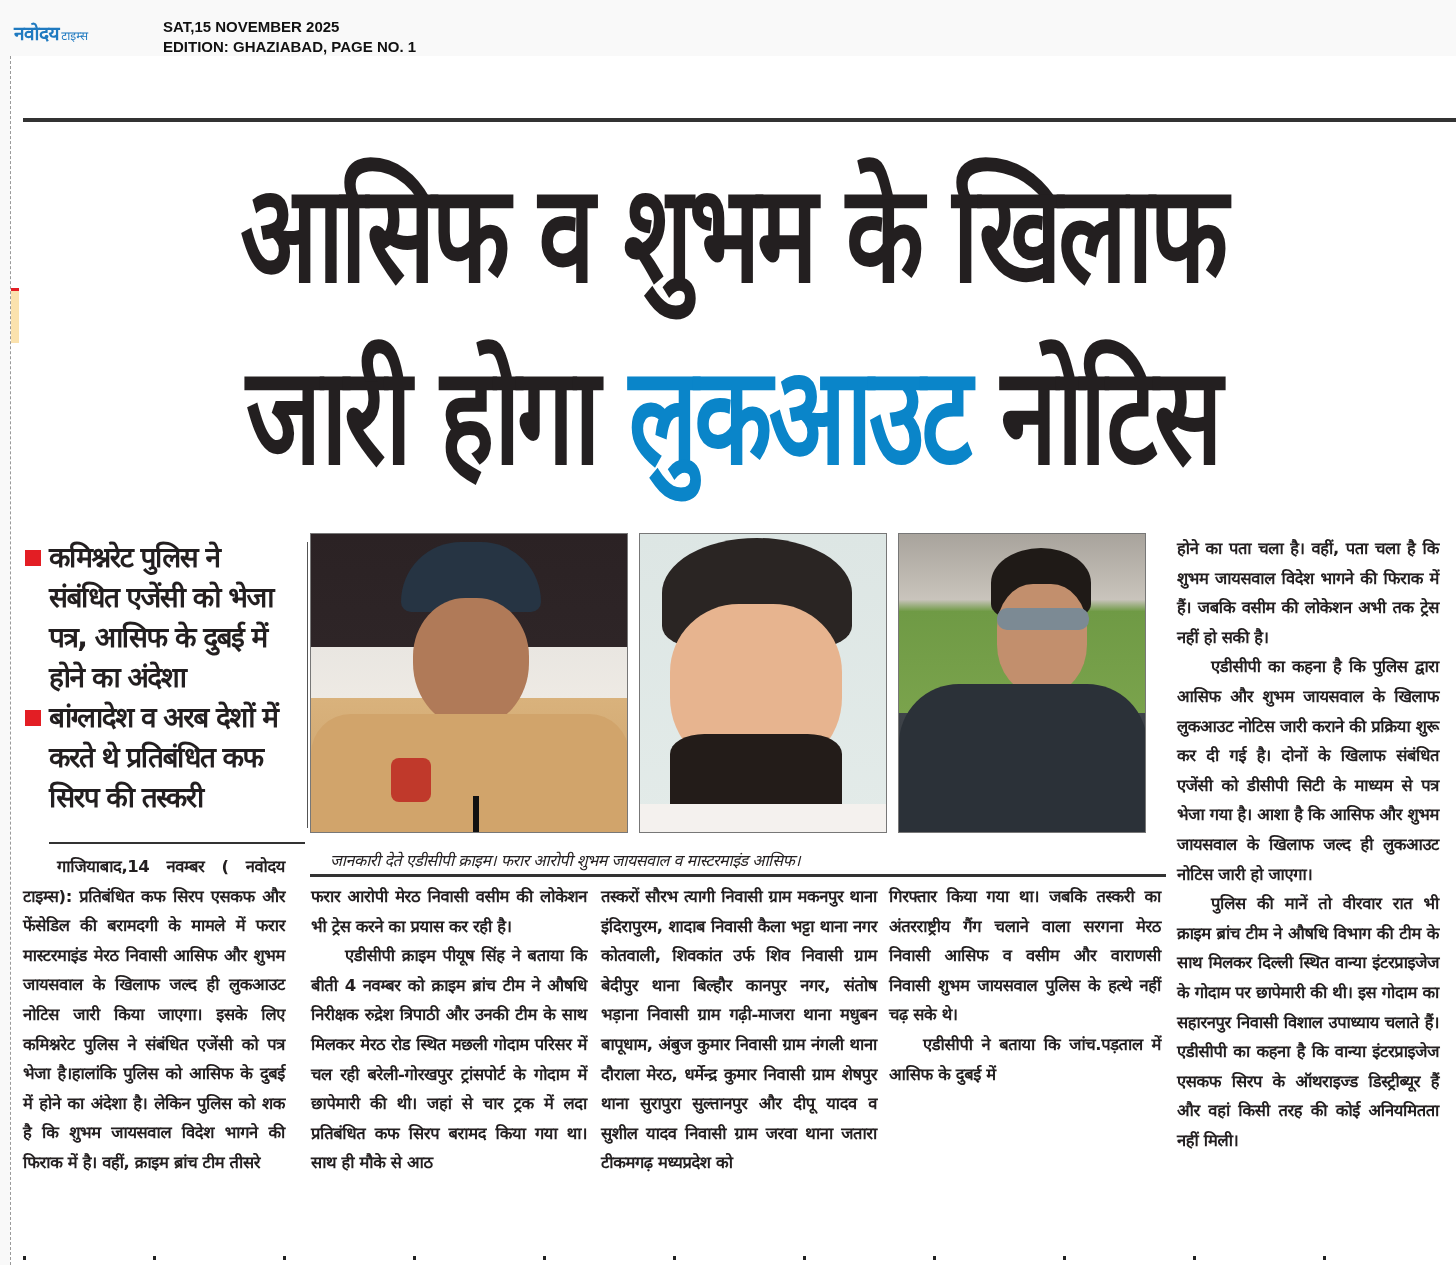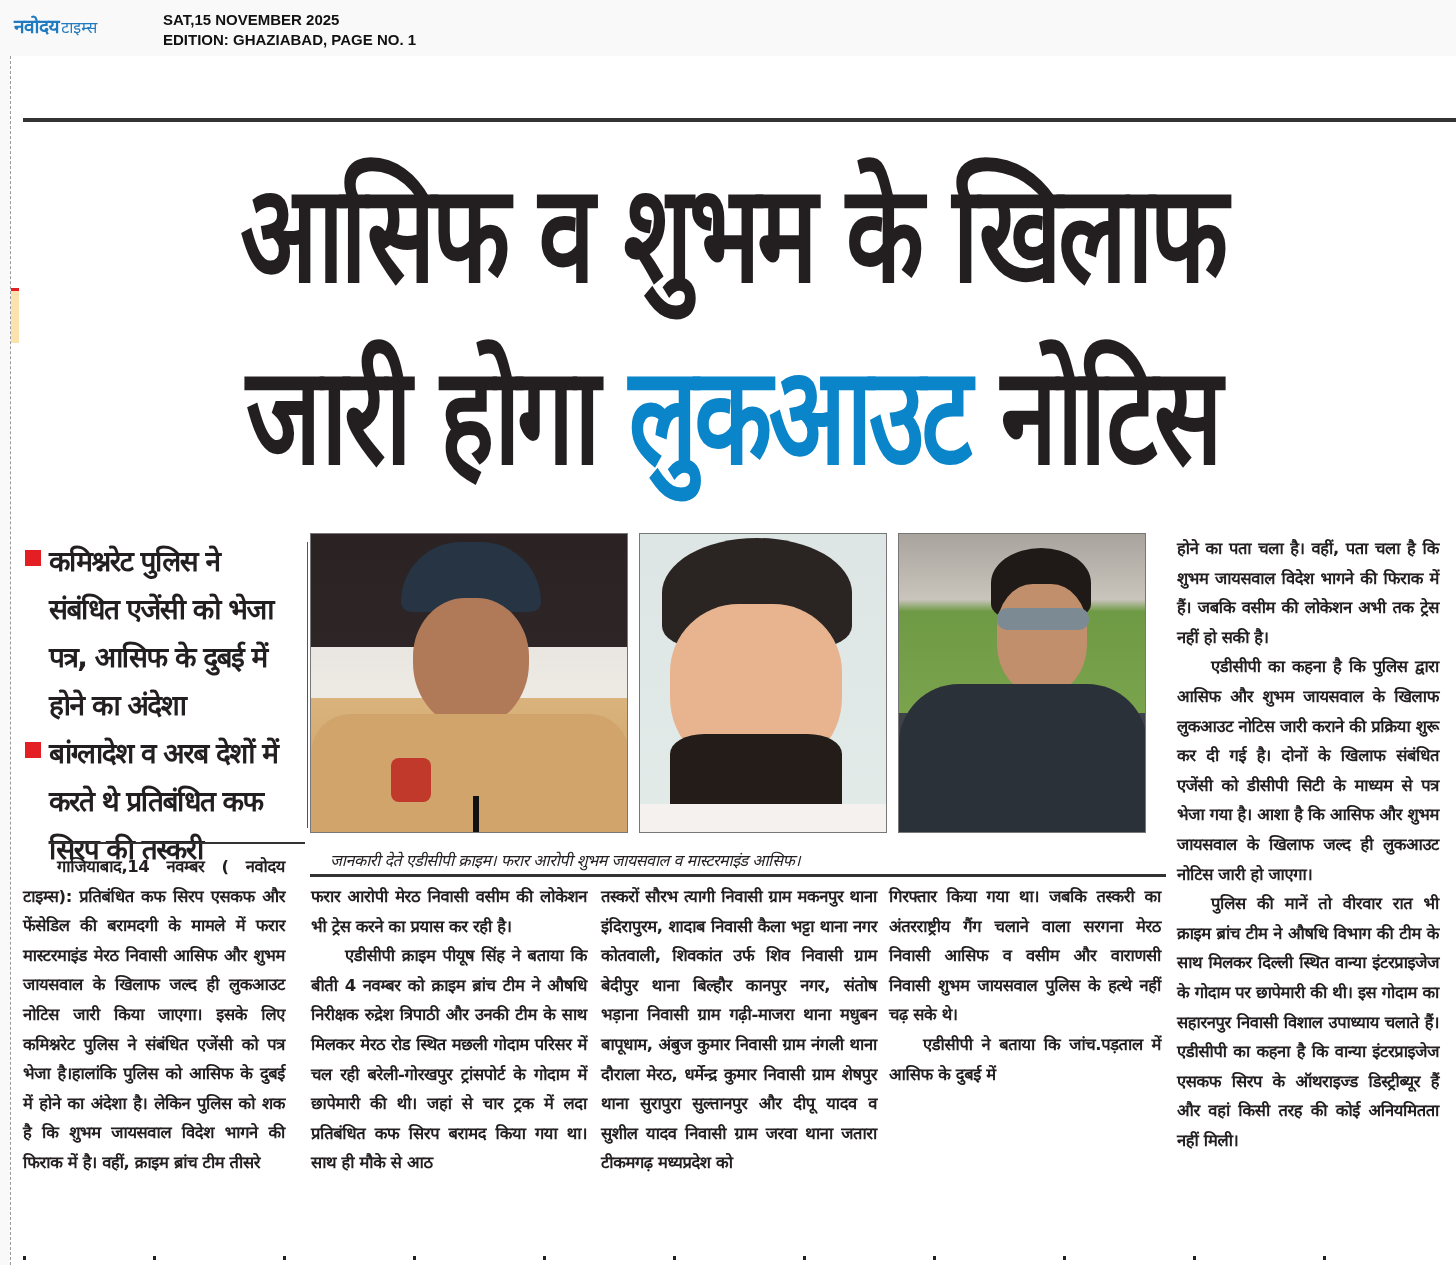--- a/index.html
+++ b/index.html
@@ -1,41 +1,41 @@
 <!DOCTYPE html>
 <html><head>
 <meta charset="utf-8">
 <style>
   * { box-sizing: border-box; margin: 0; padding: 0; }
   html, body { width: 1456px; height: 1265px; overflow: hidden; background: #f9f9f9; }
   body { font-family: "DejaVu Sans", sans-serif; color: #231f20; position: relative; }
 
-  .topbar { position: absolute; left: 0; top: 1px; width: 1456px; height: 56px; background: #f9f9f9; padding-left: 18px; }
+  .topbar { position: absolute; left: 0; top: 8px; width: 1456px; height: 56px; background: #f9f9f9; padding-left: 18px; }
   .logo { position: absolute; left: 14px; top: 12px; display: flex; align-items: baseline; }
   .logo-main { color: #1f7ac0; font-weight: bold; font-size: 19px; letter-spacing: -0.5px; }
-  .logo-sub { color: #1f7ac0; font-size: 16px; margin-left: 2px; }
+  .logo-sub { color: #1f7ac0; font-size: 12px; margin-left: 2px; }
   .meta { position: absolute; left: 163px; top: 9px; font-family: Liberation Sans, sans-serif; font-size: 15px; line-height: 20px; color: #111; font-weight: bold; }
 
   .page { position: absolute; left: 10px; top: 56px; width: 1446px; height: 1209px; background: #ffffff; border-left: 1px dashed #9a9a9a; }
   .left-tab { position: absolute; left: 0; top: 232px; width: 8px; height: 55px; background: #fbe2ae; border-top: 3px solid #e31e24; }
 
   .kicker { position: absolute; left: 12px; top: 4px; width: 1434px; height: 58px; background: #888888; }
   .kicker-inner { position: absolute; left: 0; top: 0; width: 100%; height: 100%;
      background: #b71218;
      clip-path: polygon(0 0, 100% 0, 95.5% 100%, 4.6% 100%); }
   .kicker-text { position: absolute; left: 0; width: 100%; top: 6px; text-align: center; color: #ffffff; font-weight: bold; font-size: 36px; letter-spacing: -1px; }
   .kicker-rule { position: absolute; left: 12px; top: 62px; width: 1434px; height: 4px; background: #333; }
 
   .headline { position: absolute; left: 12px; width: 1420px; text-align: center; font-weight: bold; color: #231f20; line-height: 1; letter-spacing: -4px; transform-origin: left top; }
   .hl1 { top: 110px; font-size: 118px; transform: scaleX(0.86) scaleY(1.15); width: 1650px; }
   .hl2 { top: 292px; font-size: 118px; transform: scaleX(0.86) scaleY(1.15); width: 1650px; }
   .hl-blue { color: #0a85c9; }
 
   .highlights { position: absolute; left: 14px; top: 482px; width: 272px; }
-  .hl-item { position: relative; padding-left: 24px; font-weight: bold; font-size: 28px; line-height: 48px; letter-spacing: -1.5px; color: #231f20; }
+  .hl-item { position: relative; padding-left: 24px; font-weight: bold; font-size: 28px; line-height: 40px; letter-spacing: -1.5px; color: #231f20; }
   .bullet-sq { position: absolute; left: 0; top: 12px; width: 16px; height: 16px; background: #e31e24; }
   .hl-rule { position: absolute; left: 24px; top: 304px; width: 256px; height: 2px; background: #333; }
   .col-divider { position: absolute; left: 296px; top: 486px; width: 1px; height: 286px; background: #555; }
 
   .photo { position: absolute; top: 477px; height: 300px; border: 1px solid #777; overflow: hidden; }
   .photo1 { left: 299px; width: 318px; background: linear-gradient(180deg, #2b2224 0%, #2e2527 38%, #e9e6e1 38%, #eeeae4 55%, #d9b27c 55%, #caa06a 100%); }
   .photo2 { left: 628px; width: 248px; background: linear-gradient(180deg, #dde6e4 0%, #e3ebe9 100%); }
   .photo3 { left: 887px; width: 248px; background: linear-gradient(180deg, #a8a39c 0%, #c9c4bc 22%, #6f9a45 26%, #7aa34c 60%, #3e4349 60%, #2f343a 100%); }
   .shape { position: absolute; }
   .caption { position: absolute; left: 319px; top: 793px; width: 860px; font-style: italic; font-size: 16px; color: #231f20; letter-spacing: -0.5px; }

